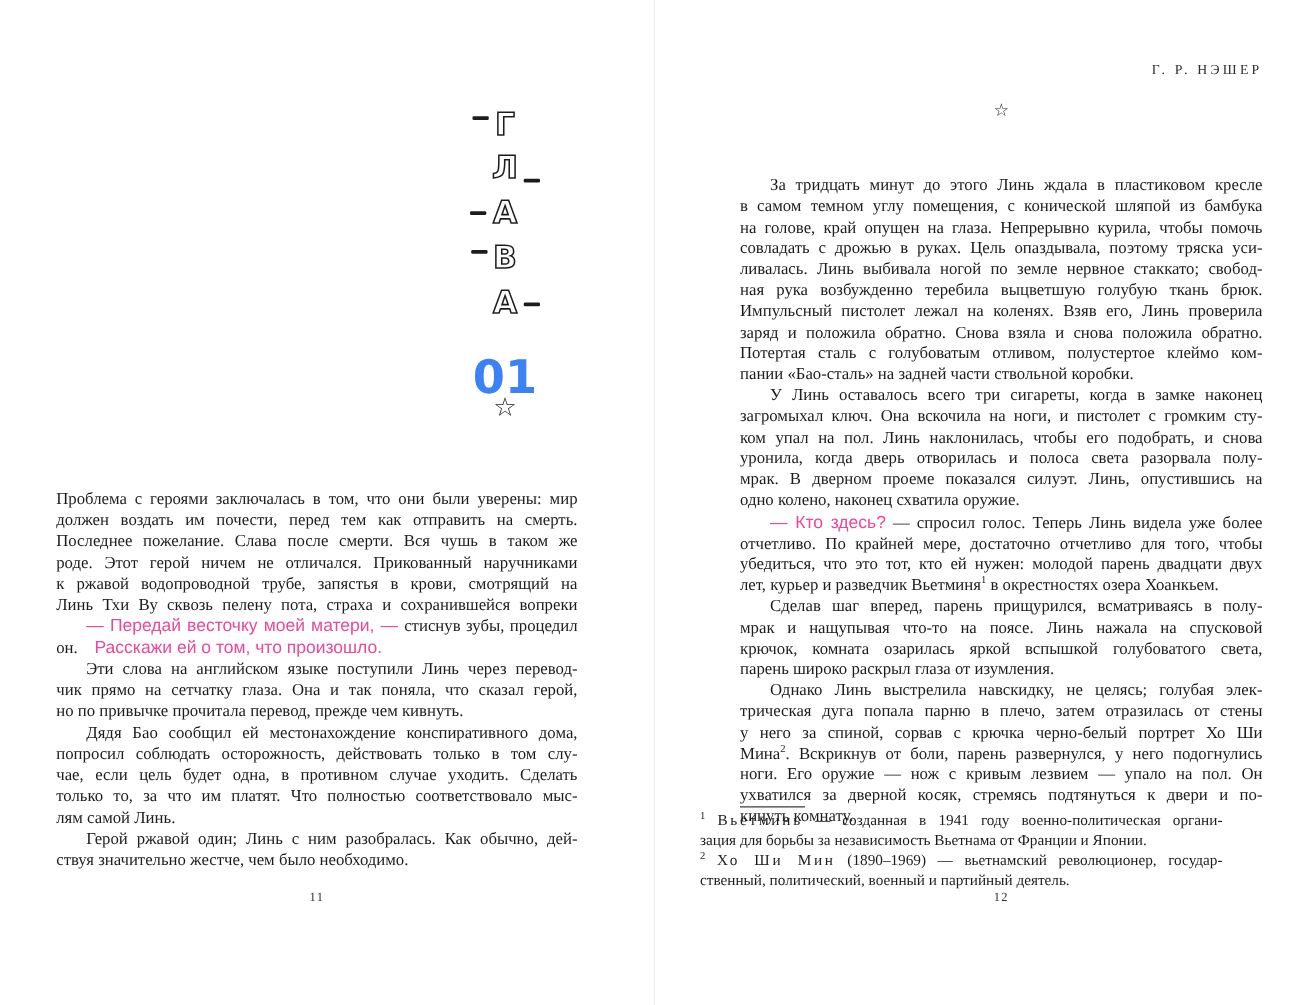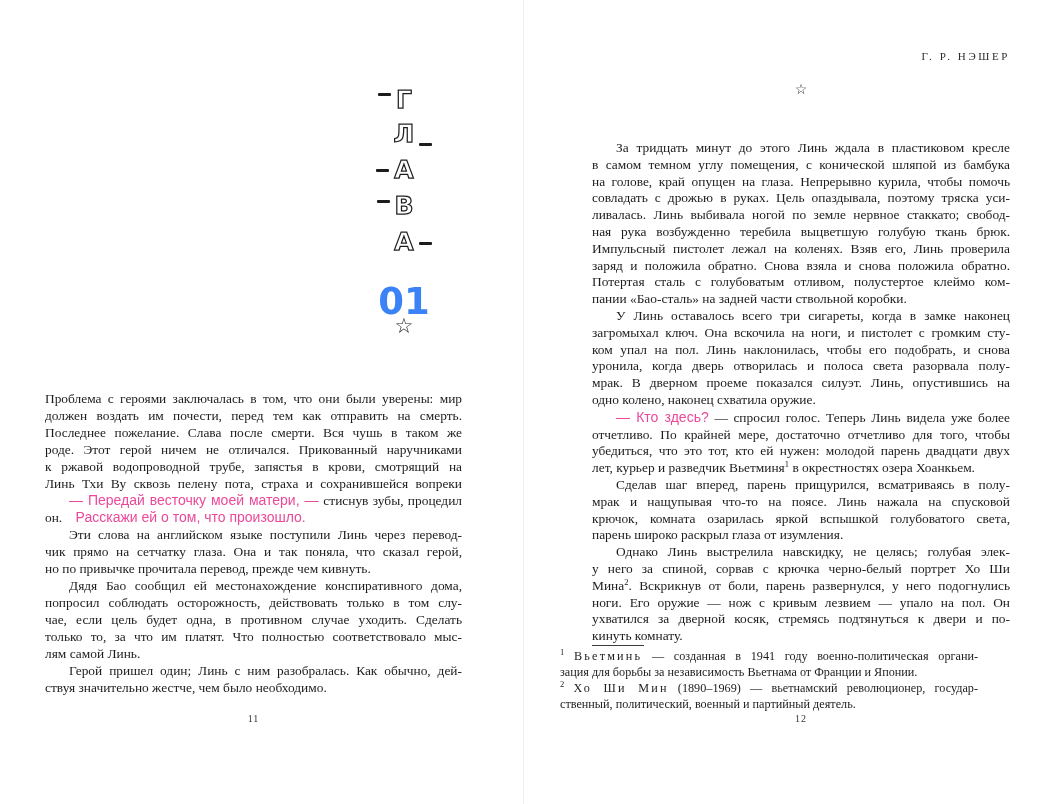--- a/index.html
+++ b/index.html
@@ -116,21 +116,21 @@
         <div class="line indent"><span class="alien">— Передай весточку моей матери, — </span><span>стиснув зубы, процедил</span></div>
         <div class="line last"><span>он. </span><span class="alien">Расскажи ей о том, что произошло.</span></div>
         <div class="line indent"><span>Эти слова на английском языке поступили Линь через перевод-</span></div>
         <div class="line"><span>чик прямо на сетчатку глаза. Она и так поняла, что сказал герой,</span></div>
         <div class="line last"><span>но по привычке прочитала перевод, прежде чем кивнуть.</span></div>
         <div class="line indent"><span>Дядя Бао сообщил ей местонахождение конспиративного дома,</span></div>
         <div class="line"><span>попросил соблюдать осторожность, действовать только в том слу-</span></div>
         <div class="line"><span>чае, если цель будет одна, в противном случае уходить. Сделать</span></div>
         <div class="line"><span>только то, за что им платят. Что полностью соответствовало мыс-</span></div>
         <div class="line last"><span>лям самой Линь.</span></div>
-        <div class="line indent"><span>Герой пришел один; Линь с ним разобралась. Как обычно, дей-</span></div>
+        <div class="line indent"><span>Герой ржавой один; Линь с ним разобралась. Как обычно, дей-</span></div>
         <div class="line last"><span>ствуя значительно жестче, чем было необходимо.</span></div>
       </div>
 
     <div class="page-number pn-left">11</div>
   </div>
 
   <div>
     <div class="running-header">Г. Р. НЭШЕР</div>
     <div class="header-star">☆</div>
 
@@ -153,20 +153,21 @@
         <div class="line last"><span>одно колено, наконец схватила оружие.</span></div>
         <div class="line indent"><span class="alien">— Кто здесь?</span><span> — спросил голос. Теперь Линь видела уже более</span></div>
         <div class="line"><span>отчетливо. По крайней мере, достаточно отчетливо для того, чтобы</span></div>
         <div class="line"><span>убедиться, что это тот, кто ей нужен: молодой парень двадцати двух</span></div>
         <div class="line last"><span>лет, курьер и разведчик Вьетминя</span><span class="sup">1</span><span> в окрестностях озера Хоанкьем.</span></div>
         <div class="line indent"><span>Сделав шаг вперед, парень прищурился, всматриваясь в полу-</span></div>
         <div class="line"><span>мрак и нащупывая что-то на поясе. Линь нажала на спусковой</span></div>
         <div class="line"><span>крючок, комната озарилась яркой вспышкой голубоватого света,</span></div>
         <div class="line last"><span>парень широко раскрыл глаза от изумления.</span></div>
         <div class="line indent"><span>Однако Линь выстрелила навскидку, не целясь; голубая элек-</span></div>
+        <div class="line"><span>трическая дуга попала парню в плечо, затем отразилась от стены</span></div>
         <div class="line"><span>у него за спиной, сорвав с крючка черно-белый портрет Хо Ши</span></div>
         <div class="line"><span>Мина</span><span class="sup">2</span><span>. Вскрикнув от боли, парень развернулся, у него подогнулись</span></div>
         <div class="line"><span>ноги. Его оружие — нож с кривым лезвием — упало на пол. Он</span></div>
         <div class="line"><span>ухватился за дверной косяк, стремясь подтянуться к двери и по-</span></div>
         <div class="line last"><span>кинуть комнату.</span></div>
       </div>
 
     <div class="fn-sep"></div>
 
     <div class="textblock footnotes">

